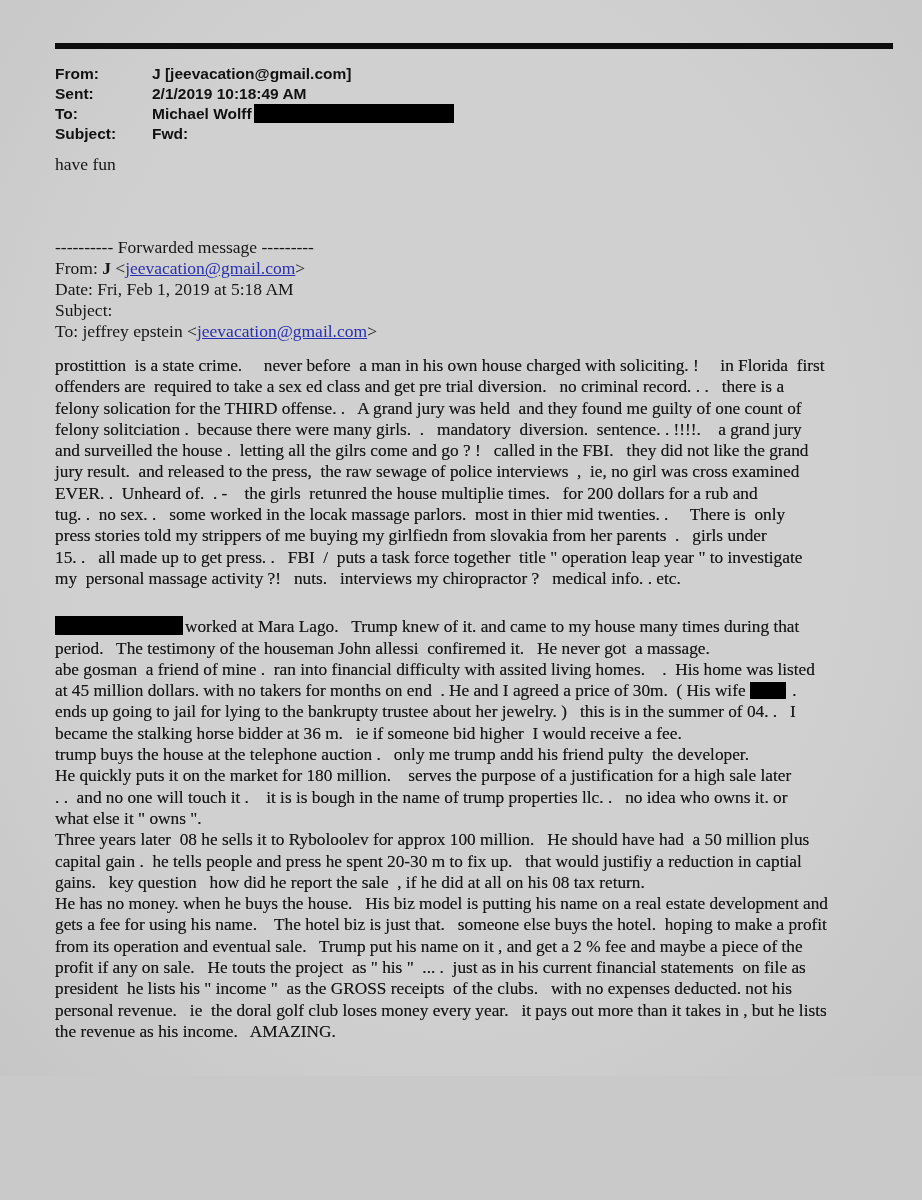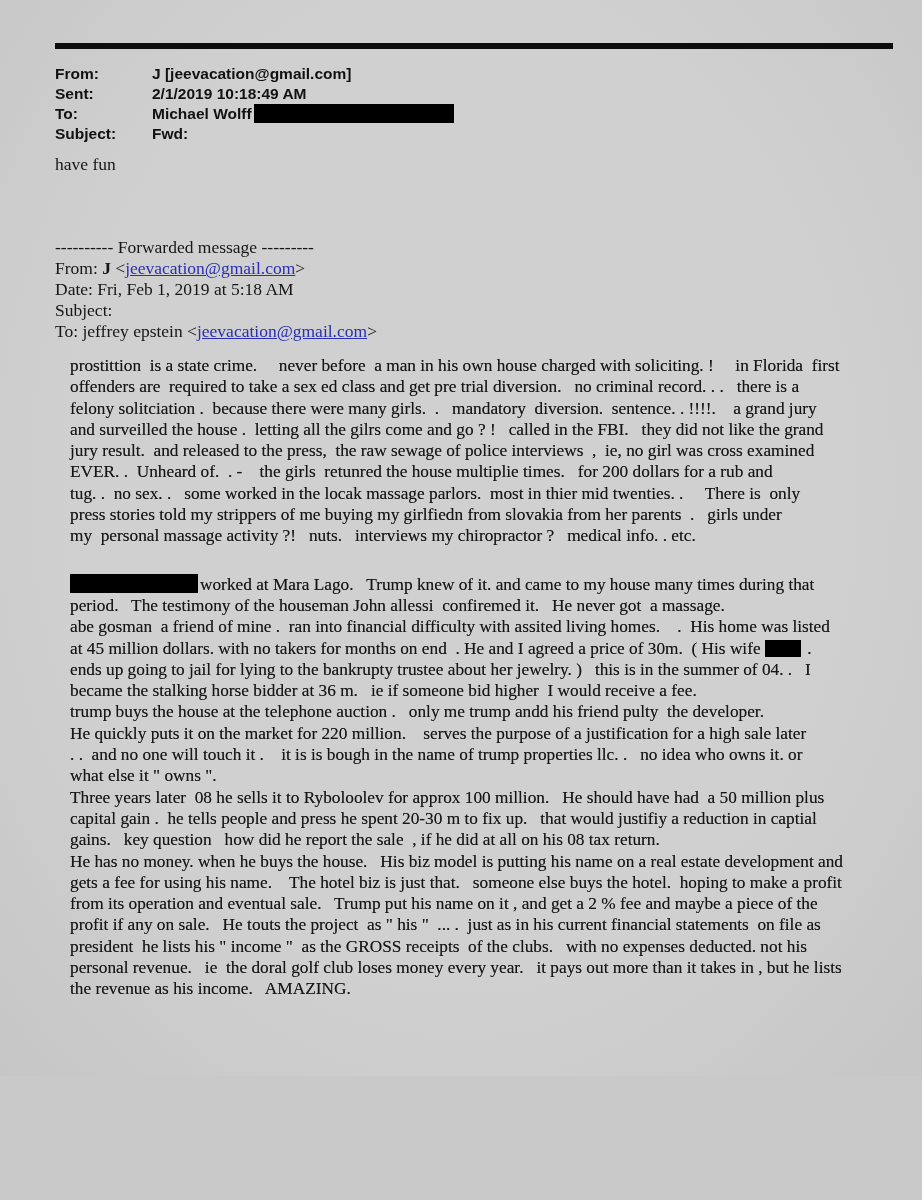--- a/index.html
+++ b/index.html
@@ -18,21 +18,21 @@
   .hdr-value{white-space:pre;color:#111;font-weight:bold;}
   .redact{display:inline-block;background:#000;vertical-align:-4px;}
   .redact-to{width:200px;height:19px;margin-left:2px;}
   
   .greeting{position:absolute;left:55px;top:154px;font-size:17.5px;white-space:pre;}
   .fwd{position:absolute;left:55px;top:221px;font-size:17.5px;line-height:21px;margin-top:16px;}
   .fwd .line{white-space:pre;}
   a.email-link{color:#2a2fb0;text-decoration:underline;cursor:pointer;}
   .b{font-weight:bold;}
   
-  .body-text{position:absolute;left:70px;top:355px;width:845px;font-size:17.3px;
+  .body-text{position:absolute;left:55px;top:355px;width:845px;font-size:17.3px;
     text-shadow:0 0 .5px rgba(20,20,20,.55);}
   .para{margin:0;}
   .para + .para{margin-top:27px;}
   .bline{line-height:21.3px;white-space:pre;}
   .bline .redact{height:19px;vertical-align:-3px;margin-right:2px;}
   .redact-sm{vertical-align:-3px !important;height:17px !important;}
   .hl{position:relative;}
   .hl::before{
     content:"";position:absolute;z-index:-1;
     left:-7px;right:-10px;top:-12px;bottom:-4px;
@@ -81,37 +81,39 @@
         <div class="line"><span>Date: Fri, Feb 1, 2019 at 5:18 AM</span></div>
         <div class="line"><span>Subject:</span></div>
         <div class="line"><span>To: jeffrey epstein &lt;</span><a class="email-link">jeevacation@gmail.com</a><span>&gt;</span></div>
       </div>
   </div>
 
   <div class="body-text" id="body-text">
       <div class="para">
         <div class="bline"><span>prostittion  is a state crime.     never before  a man in his own house charged with soliciting. !     in Florida  first</span></div>
         <div class="bline"><span>offenders are  required to take a sex ed class and get pre trial diversion.   no criminal record. . .   there is a</span></div>
+        <div class="bline"><span>felony solication for the THIRD offense. .   A grand jury was held  and they found me guilty of one count of</span></div>
         <div class="bline"><span>felony solitciation .  because there were many girls.  .   mandatory  diversion.  sentence. . !!!!.    a grand jury</span></div>
         <div class="bline"><span>and surveilled the house .  letting all the gilrs come and go ? !   called in the FBI.   they did not like the grand</span></div>
         <div class="bline"><span>jury result.  and released to the press,  the raw sewage of police interviews  ,  ie, no girl was cross examined</span></div>
         <div class="bline"><span>EVER. .  Unheard of.  . -    the girls  retunred the house multiplie times.   for 200 dollars for a rub and</span></div>
         <div class="bline"><span>tug. .  no sex. .   some worked in the locak massage parlors.  most in thier mid twenties. .     There is  only</span></div>
         <div class="bline"><span>press stories told my strippers of me buying my girlfiedn from slovakia from her parents  .   girls under</span></div>
+        <div class="bline"><span>15. .   all made up to get press. .   FBI  /  puts a task force together  title " operation leap year " to investigate</span></div>
         <div class="bline"><span>my  personal massage activity ?!   nuts.   interviews my chiropractor ?   medical info. . etc.</span></div>
       </div>
       <div class="para">
         <div class="bline"><span class="redact" style="width: 128px;"></span><span>worked at Mara Lago.   Trump knew of it. and came to my house many times during that</span></div>
         <div class="bline"><span>period.   The testimony of the houseman John allessi  confiremed it.   He never got  a massage.</span></div>
         <div class="bline"><span>abe gosman  a friend of mine .  ran into financial difficulty with assited living homes.    .  His home was listed</span></div>
         <div class="bline"><span>at 45 million dollars. with no takers for months on end  . He and I agreed a price of 30m.  ( His wife </span><span class="redact redact-sm" style="width: 36px;"></span><span> .</span></div>
         <div class="bline"><span>ends up going to jail for lying to the bankrupty trustee about her jewelry. )   this is in the summer of 04. .   I</span></div>
         <div class="bline"><span>became the stalking horse bidder at 36 m.   ie if someone bid higher  I would receive a fee.</span></div>
         <div class="bline"><span>trump buys the house at the telephone auction . </span><span class="hl">  only me trump andd his friend pulty  the developer.</span></div>
-        <div class="bline"><span>He quickly puts it on the market for 220 million.    serves the purpose of a justification for a high sale later</span></div>
+        <div class="bline"><span>He quickly puts it on the market for 180 million.    serves the purpose of a justification for a high sale later</span></div>
         <div class="bline"><span>. .  and no one will touch it .    it is is bough in the name of trump properties llc. .   no idea who owns it. or</span></div>
         <div class="bline"><span>what else it " owns ".</span></div>
         <div class="bline"><span>Three years later  08 he sells it to Ryboloolev for approx 100 million.   He should have had  a 50 million plus</span></div>
         <div class="bline"><span>capital gain .  he tells people and press he spent 20-30 m to fix up.   that would justifiy a reduction in captial</span></div>
         <div class="bline"><span>gains.   key question   how did he report the sale  , if he did at all on his 08 tax return.</span></div>
         <div class="bline"><span>He has no money. when he buys the house.   His biz model is putting his name on a real estate development and</span></div>
         <div class="bline"><span>gets a fee for using his name.    The hotel biz is just that.   someone else buys the hotel.  hoping to make a profit</span></div>
         <div class="bline"><span>from its operation and eventual sale.   Trump put his name on it , and get a 2 % fee and maybe a piece of the</span></div>
         <div class="bline"><span>profit if any on sale.   He touts the project  as " his "  ... .  just as in his current financial statements  on file as</span></div>
         <div class="bline"><span>president  he lists his " income "  as the GROSS receipts  of the clubs.   with no expenses deducted. not his</span></div>

